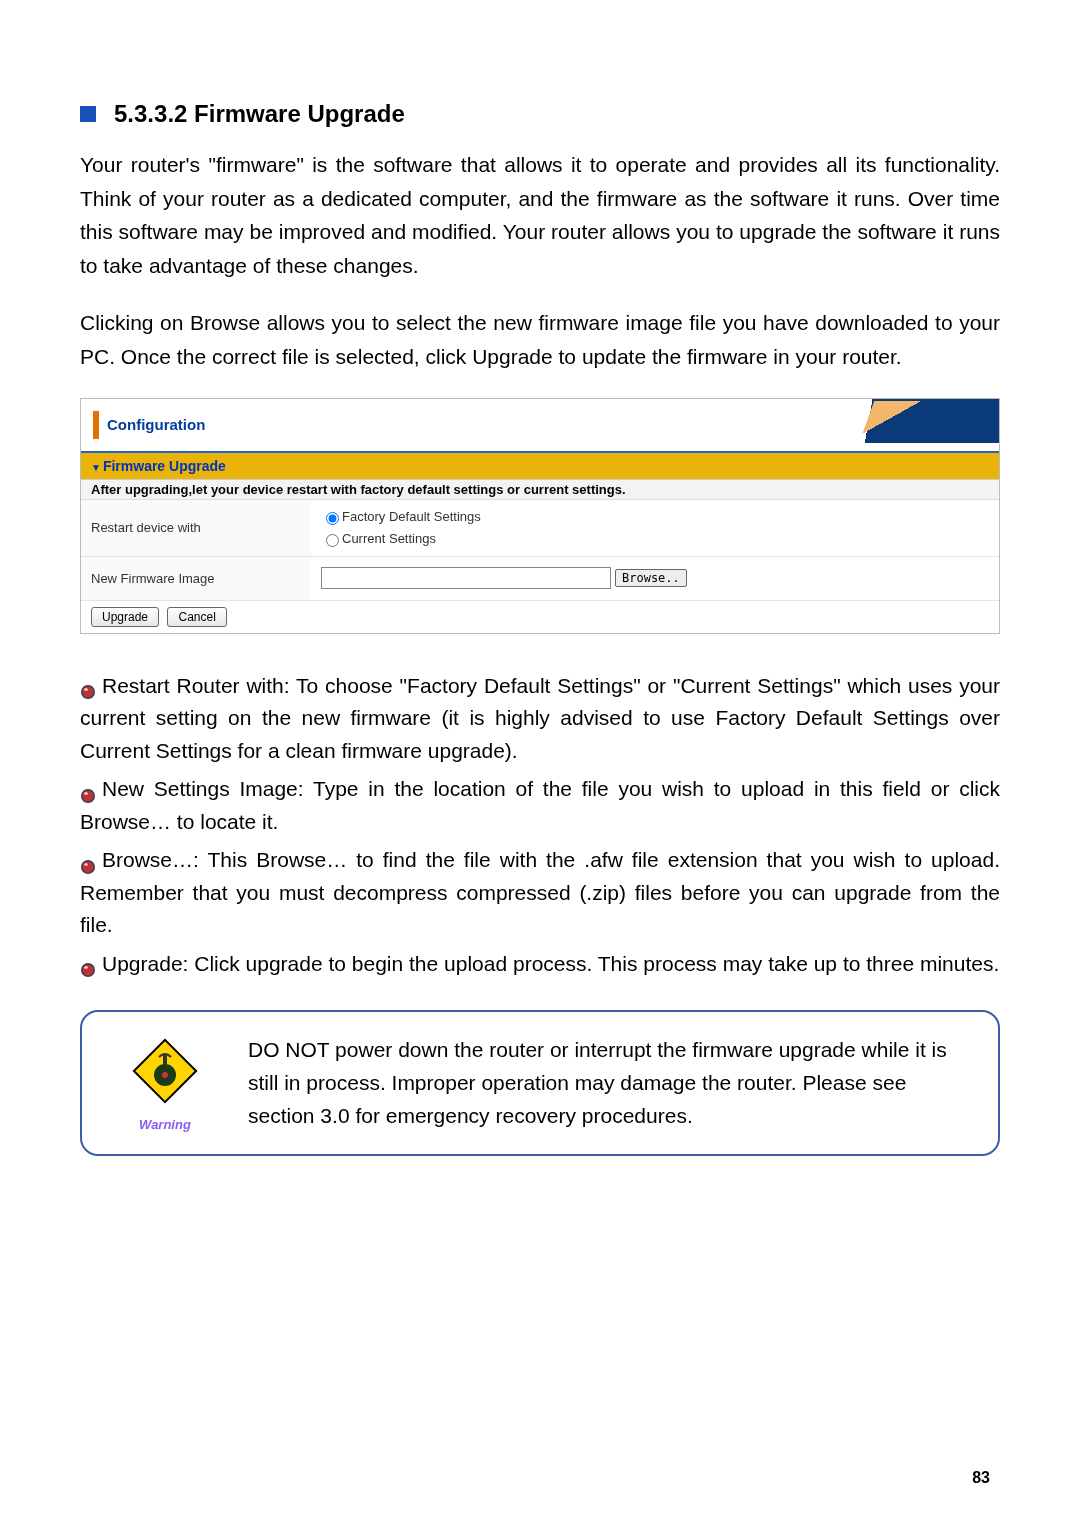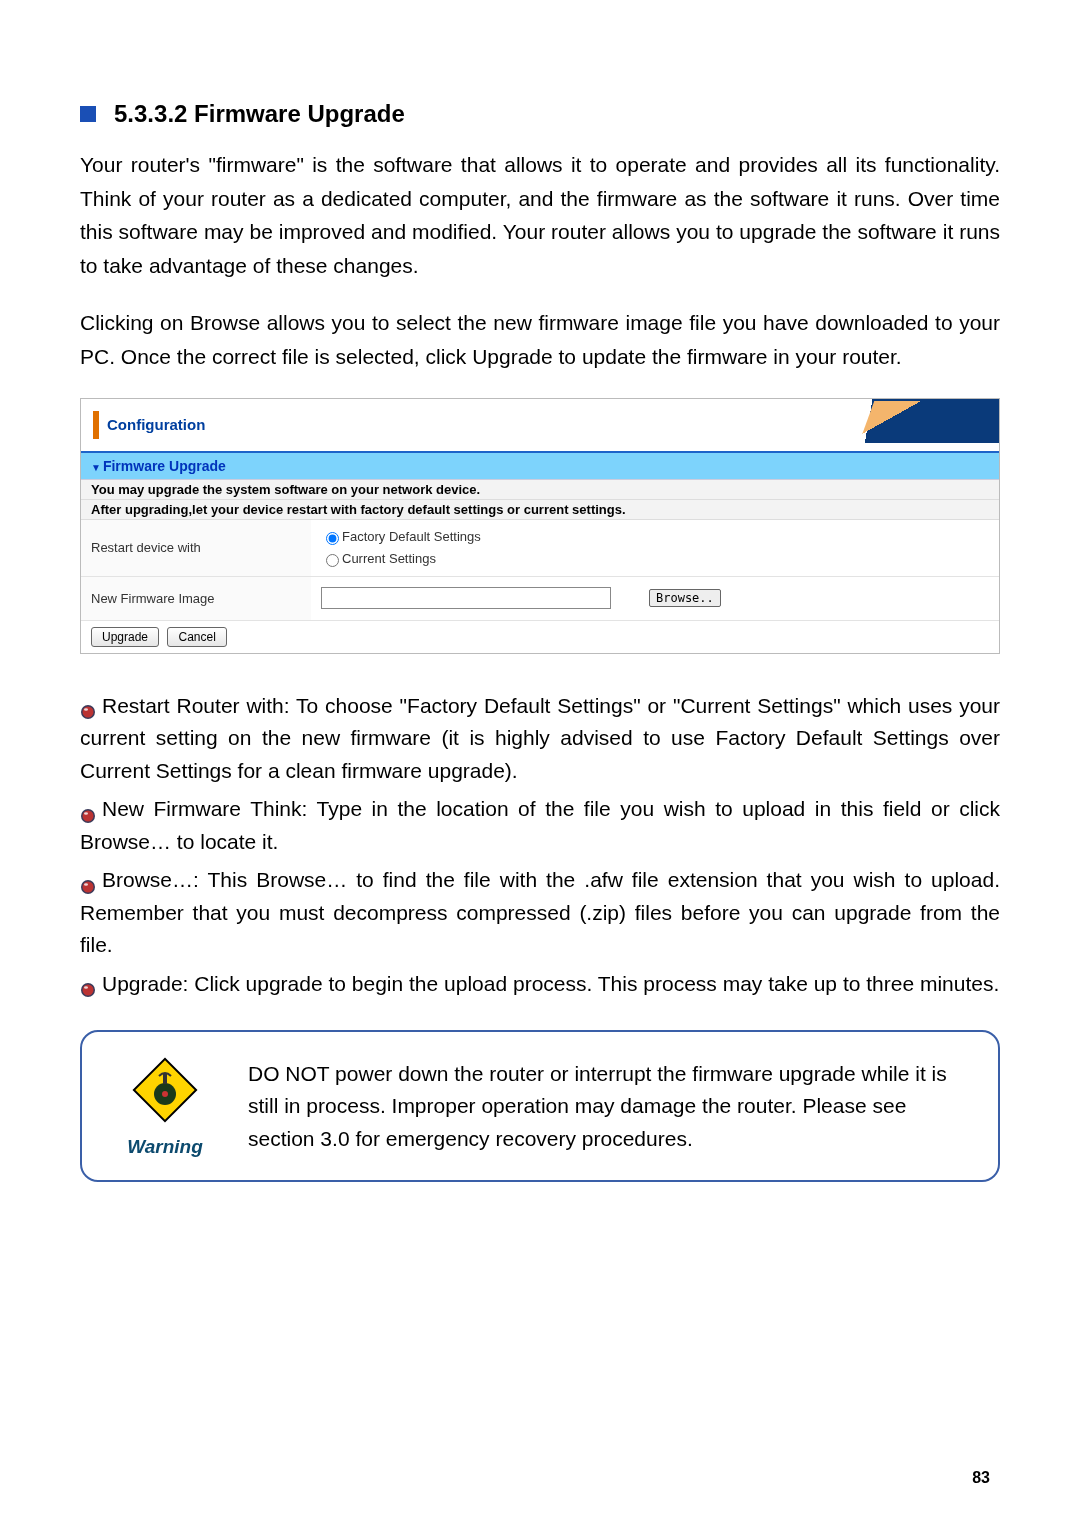--- a/index.html
+++ b/index.html
@@ -71,21 +71,21 @@
   }
   .header-graphic::before {
     content: "";
     position: absolute;
     left: 28px; top: 2px;
     width: 60px; height: 40px;
     background: linear-gradient(145deg, #f4b56c 0%, #f4b56c 40%, transparent 40%);
     transform: skewX(-20deg);
   }
   .section-band {
-    background: #7dd3fc;
+    background: #eab308;
     border-top: 2px solid #1d63c9;
     border-bottom: 1px solid #ccd;
     padding: 4px 10px;
   }
   .section-band a {
     color: #0033bb;
     font-weight: bold;
     font-size: 14px;
     text-decoration: none;
   }
@@ -170,24 +170,24 @@
     display: flex;
     align-items: center;
     gap: 28px;
     margin-top: 30px;
   }
   .warn-left {
     text-align: center;
     width: 110px;
   }
   .warn-label {
-    color: #0c4a6e;
+    color: #8b5cf6;
     font-weight: bold;
     font-style: italic;
-    font-size: 19px;
+    font-size: 13px;
     margin-top: 6px;
   }
   .warn-text {
     flex: 1;
     font-size: 21px;
     line-height: 1.55;
   }
   .page-num {
     position: absolute;
     bottom: 40px;
@@ -216,40 +216,39 @@
 
   <div class="config-panel">
     <div class="config-header">
       <div class="orange-bar"></div>
       <div class="config-title">Configuration</div>
       <div class="header-graphic"></div>
     </div>
     <div class="section-band">
       <a href="#"><span class="tri">▼</span><span>Firmware Upgrade</span></a>
     </div>
-    <div class="instr-band">You may upgrade the system software on your network device.</div>
     <div class="instr-band">After upgrading,let your device restart with factory default settings or current settings.</div>
 
     <div class="form-row">
       <div class="form-label">Restart device with</div>
       <div class="form-content">
         <div class="radio-line">
           <input type="radio" checked="" style="">
           <span>Factory Default Settings</span>
         </div>
         <div class="radio-line">
           <input type="radio" style="">
           <span>Current Settings</span>
         </div>
       </div>
     </div>
 
     <div class="form-row">
       <div class="form-label">New Firmware Image</div>
-      <div class="form-content" style="display:flex;align-items:center;gap:34px;">
+      <div class="form-content" style="display:flex;align-items:center;">
         <span class="file-input"></span>
         <button class="small-btn">Browse..</button>
       </div>
     </div>
 
     <div class="button-row">
       <button class="ui-btn">Upgrade</button>
       <button class="ui-btn">Cancel</button>
     </div>
   </div>
@@ -264,21 +263,21 @@
     </span><span class="inline-bold">Restart Router with: </span><span>To choose "Factory Default Settings" or "Current Settings" which uses your current setting on the new firmware (it is highly advised to use Factory Default Settings over Current Settings for a clean firmware upgrade).</span>
   </div>
 
   <div class="desc-item">
     <span class="ball-icon">
       <svg viewBox="0 0 16 16">
           <circle cx="8" cy="8" r="7" fill="#3a3a5a"></circle>
           <circle cx="8" cy="8" r="5.5" fill="#b33"></circle>
           <ellipse cx="6" cy="5.5" rx="2" ry="1.3" fill="#fff" opacity="0.8"></ellipse>
         </svg>
-    </span><span class="inline-bold">New Firmware Think: </span><span>Type in the location of the file you wish to upload in this field or click </span><span class="inline-bold">Browse…</span><span> to locate it.</span>
+    </span><span class="inline-bold">New Settings Image: </span><span>Type in the location of the file you wish to upload in this field or click </span><span class="inline-bold">Browse…</span><span> to locate it.</span>
   </div>
 
   <div class="desc-item">
     <span class="ball-icon">
       <svg viewBox="0 0 16 16">
           <circle cx="8" cy="8" r="7" fill="#3a3a5a"></circle>
           <circle cx="8" cy="8" r="5.5" fill="#b33"></circle>
           <ellipse cx="6" cy="5.5" rx="2" ry="1.3" fill="#fff" opacity="0.8"></ellipse>
         </svg>
     </span><span class="inline-bold">Browse…: </span><span>This </span><span class="inline-bold">Browse…</span><span>   to find the file with the </span><span class="inline-bold">.afw</span><span> file extension that you wish to upload. Remember that you must decompress compressed (.zip) files before you can upgrade from the file.</span>

